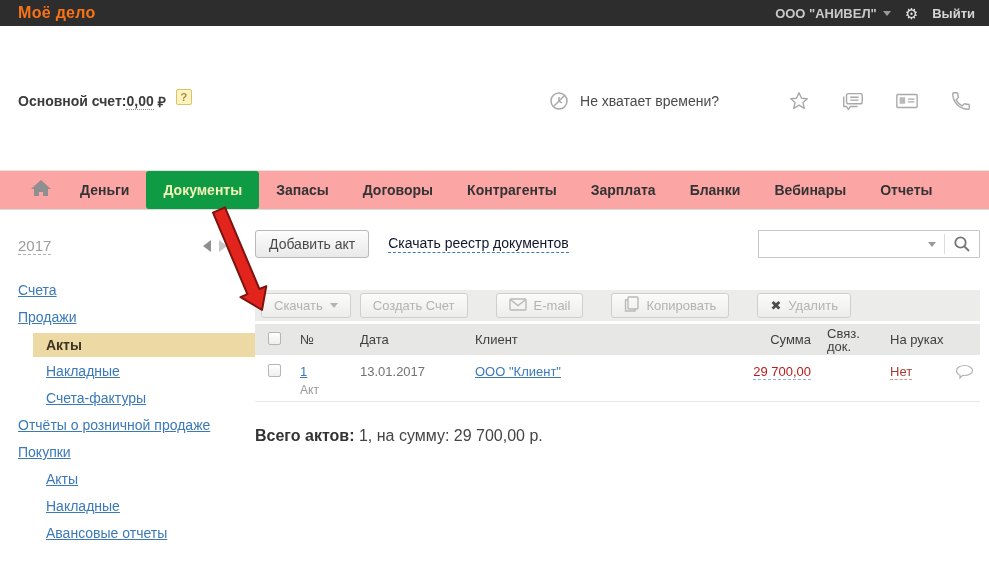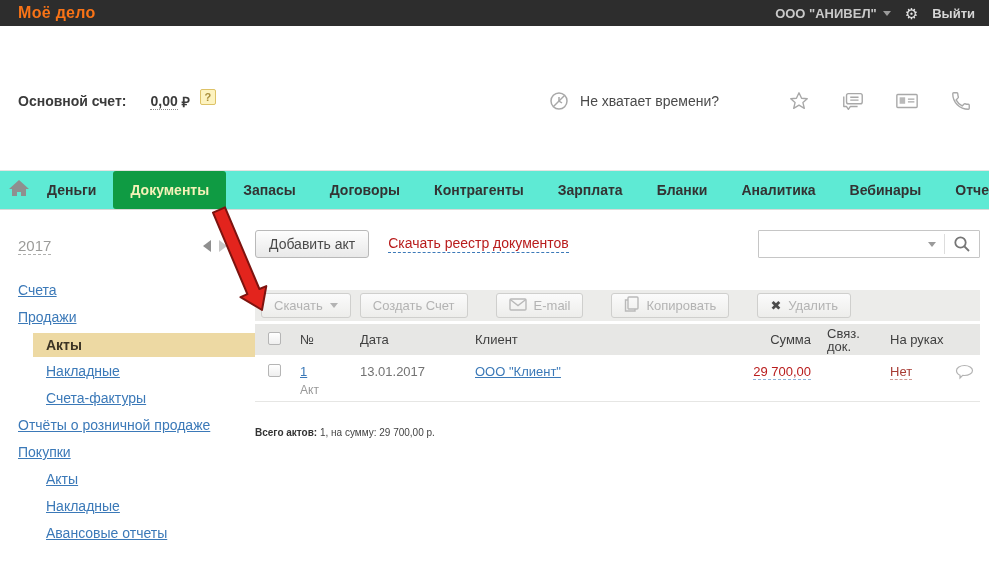--- a/index.html
+++ b/index.html
@@ -13,33 +13,33 @@
   .topbar-right { display:flex; align-items:center; gap:14px; }
   .company { color:#c9c9c9; font-size:13px; font-weight:bold; display:flex; align-items:center; gap:6px; cursor:pointer; }
   .caret-down { width:0; height:0; border-left:4px solid transparent; border-right:4px solid transparent; border-top:5px solid #9a9a9a; display:inline-block; }
   .gear { font-size:15px; color:#e6e6e6; cursor:pointer; line-height:1; }
   .logout { color:#d6d6d6; font-size:13px; font-weight:bold; text-decoration:none; cursor:pointer; }
 
   
   .header-row { margin-top:60px; height:30px; display:flex; align-items:center;
     justify-content:space-between; padding:0 16px 0 18px; }
   .balance { display:flex; align-items:center; font-size:14px; color:#3b3b3b; font-weight:bold; }
-  .balance .value { margin-left:24px; border-bottom:1px dotted #8a8a8a; cursor:pointer; }
+  .balance .value { margin-left:0; border-bottom:1px dotted #8a8a8a; cursor:pointer; }
   .balance .cur { margin-left:4px; }
   .help-badge { margin-left:10px; width:16px; height:16px; background:#fdf3c0; border:1px solid #ddc267;
     border-radius:2px; color:#a98e3c; font-size:11px; font-weight:bold; display:flex; align-items:center;
     justify-content:center; margin-top:-8px; cursor:pointer; }
   .header-icons { display:flex; align-items:center; }
   .no-time { display:flex; align-items:center; gap:9px; font-size:14px; color:#4a4a4a; margin-right:38px; cursor:pointer; }
   .hicon { width:24px; height:24px; display:flex; align-items:center; justify-content:center; cursor:pointer; margin-left:30px; }
   .hicon svg { stroke:#a8a8a8; fill:none; stroke-width:1.5; }
 
   
-  .navbar { margin-top:54px; height:40px; background:#5eead4; border-top:1px solid #e4e4e2;
-    border-bottom:1px solid #d9d9d7; display:flex; align-items:stretch; padding-left:8px; }
+  .navbar { margin-top:54px; height:40px; background:#fca5a5; border-top:1px solid #e4e4e2;
+    border-bottom:1px solid #d9d9d7; display:flex; align-items:stretch; padding-left:19px; }
   .home-tab { width:44px; display:flex; align-items:center; justify-content:center; cursor:pointer; }
   .tab { display:flex; align-items:center; padding:0 17px; font-size:14px; font-weight:bold;
     color:#333; cursor:pointer; }
   .tab.active { background:#0f9b43; color:#f5f2b8; border-radius:3px; }
 
   
   .content { display:flex; }
   .sidebar { width:255px; flex:none; padding-top:26px; }
   .year-row { display:flex; align-items:center; padding:0 28px 0 18px; height:20px; }
   .year { font-size:15px; color:#9b9b99; border-bottom:1px dashed #b0b0ae; cursor:pointer; }
@@ -56,21 +56,21 @@
   .side-active { background:#edd9a3; height:24px !important; line-height:24px !important;
     margin:2px 0 1px 33px; padding-left:13px; font-weight:bold; color:#3c3425; cursor:default; }
 
   
   .main { flex:1; padding:20px 9px 0 0; }
   .action-row { display:flex; align-items:center; height:28px; }
   .btn { height:28px; padding:0 13px; font-size:14px; color:#4a4a4a;
     background:linear-gradient(#fdfdfd,#e9e9e9); border:1px solid #b9b9b9; border-radius:3px;
     display:inline-flex; align-items:center; gap:7px; cursor:pointer;
     font-family:"Liberation Sans", sans-serif; }
-  .link-dashed { margin-left:19px; font-size:14px; color:#b91c1c; border-bottom:1px dashed #3b79b8;
+  .link-dashed { margin-left:19px; font-size:14px; color:#0f172a; border-bottom:1px dashed #3b79b8;
     cursor:pointer; line-height:17px; }
   .search-box { margin-left:auto; width:222px; height:28px; border:1px solid #c6c6c6; background:#fff;
     display:flex; align-items:center; border-radius:1px; }
   .search-input { flex:1; border:none; outline:none; height:24px; padding:0 6px; font-size:13px;
     font-family:"Liberation Sans", sans-serif; min-width:0; }
   .search-caret { padding:0 8px; cursor:pointer; display:flex; }
   .search-divider { width:1px; height:20px; background:#ddd; }
   .search-btn { width:34px; height:26px; display:flex; align-items:center; justify-content:center; cursor:pointer; }
 
   .toolbar { margin-top:32px; height:31px; background:#ececea; display:flex; align-items:center;
@@ -97,21 +97,21 @@
     background:linear-gradient(#fff,#efefef); display:inline-block; margin-left:13px; cursor:pointer; }
   .tbl thead .chk { margin-top:0; }
   .blue-link { color:#3b79b8; text-decoration:underline; cursor:pointer; }
   .doc-type { color:#999; font-size:12px; margin-top:4px; }
   .td-date { color:#737373; }
   .td-sum { text-align:right; padding-right:4px; }
   .sum-val { color:#b91c1c; border-bottom:1px dashed #8fb3d8; cursor:pointer; white-space:nowrap; }
   .hands-val { color:#a83c34; border-bottom:1px dashed #cf9a94; cursor:pointer; }
   .bubble { cursor:pointer; display:inline-block; }
 
-  .summary { margin-top:25px; font-size:10px; color:#444; }
+  .summary { margin-top:25px; font-size:16px; color:#444; }
   .summary b { color:#333; }
 
   
   .arrow-overlay { position:absolute; left:0; top:0; pointer-events:none; z-index:50; }
 </style>
 </head>
 <body>
 
 <div class="topbar">
   <div class="logo">Моё дело</div>
@@ -178,21 +178,20 @@
         </svg>
     </span>
   </div>
   <div class="tab">Деньги</div>
   <div class="tab active">Документы</div>
   <div class="tab">Запасы</div>
   <div class="tab">Договоры</div>
   <div class="tab">Контрагенты</div>
   <div class="tab">Зарплата</div>
   <div class="tab">Бланки</div>
-  <div class="tab">Аналитика</div>
   <div class="tab">Вебинары</div>
   <div class="tab">Отчеты</div>
 
 </div>
 
 <div class="content">
   <div class="sidebar">
     <div class="year-row">
       <span class="year">2017</span>
       <span class="year-arrows">

